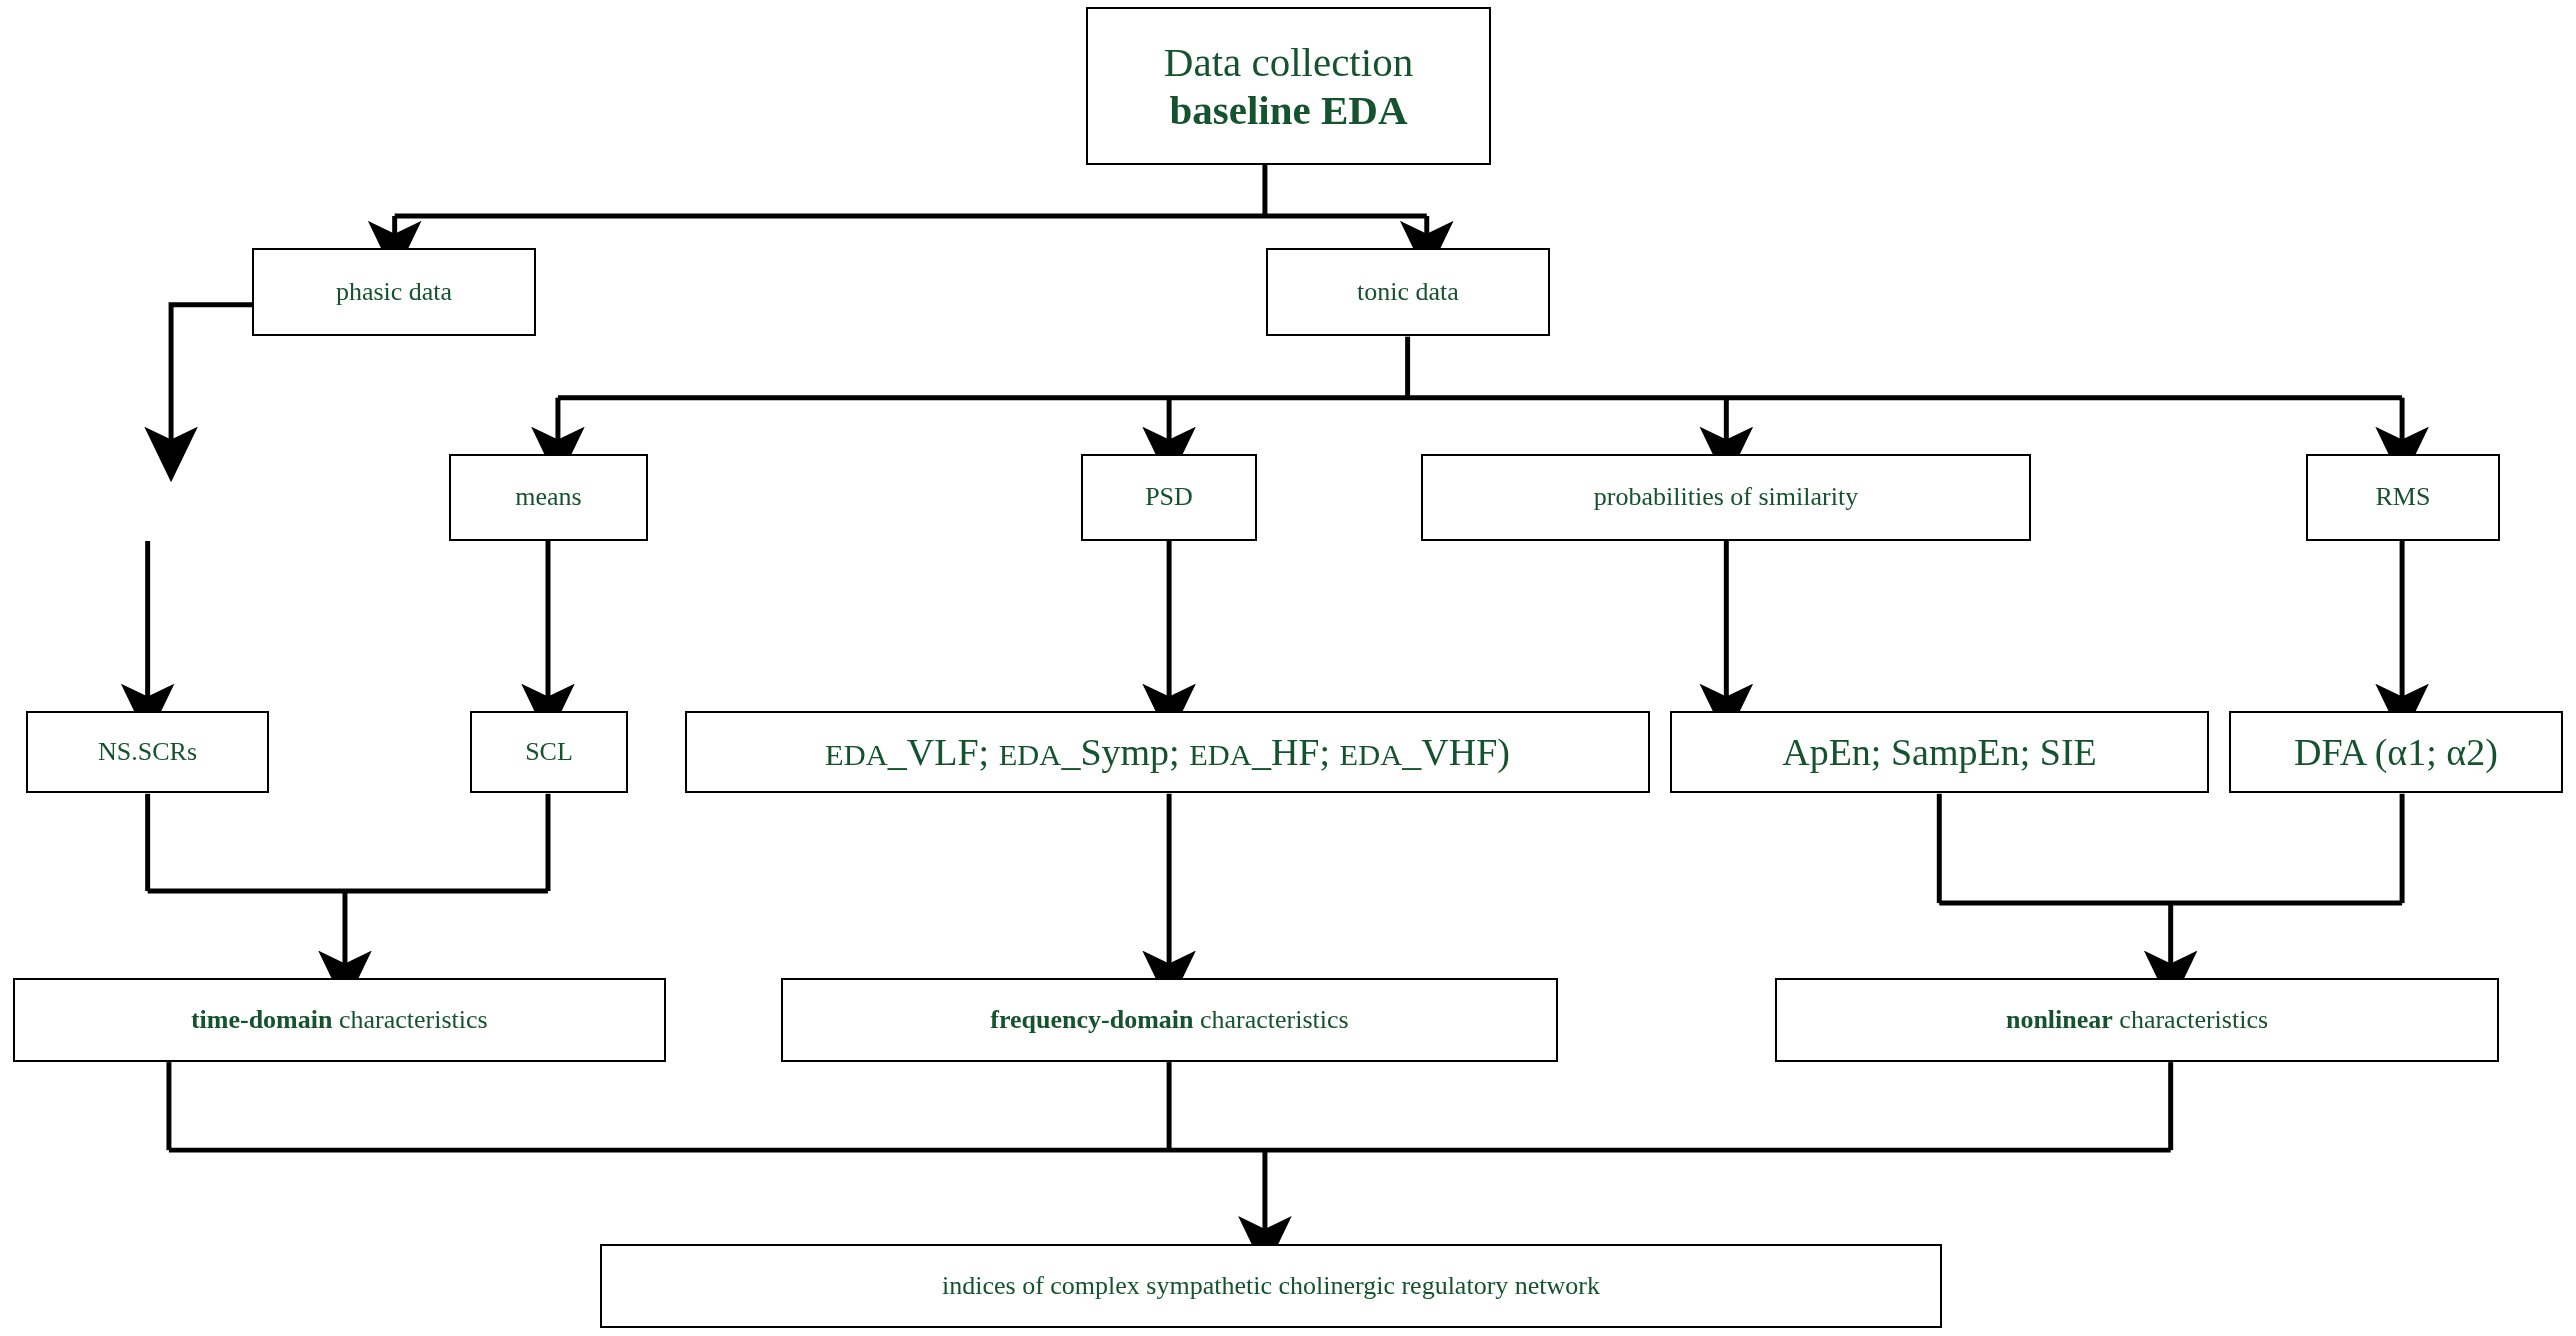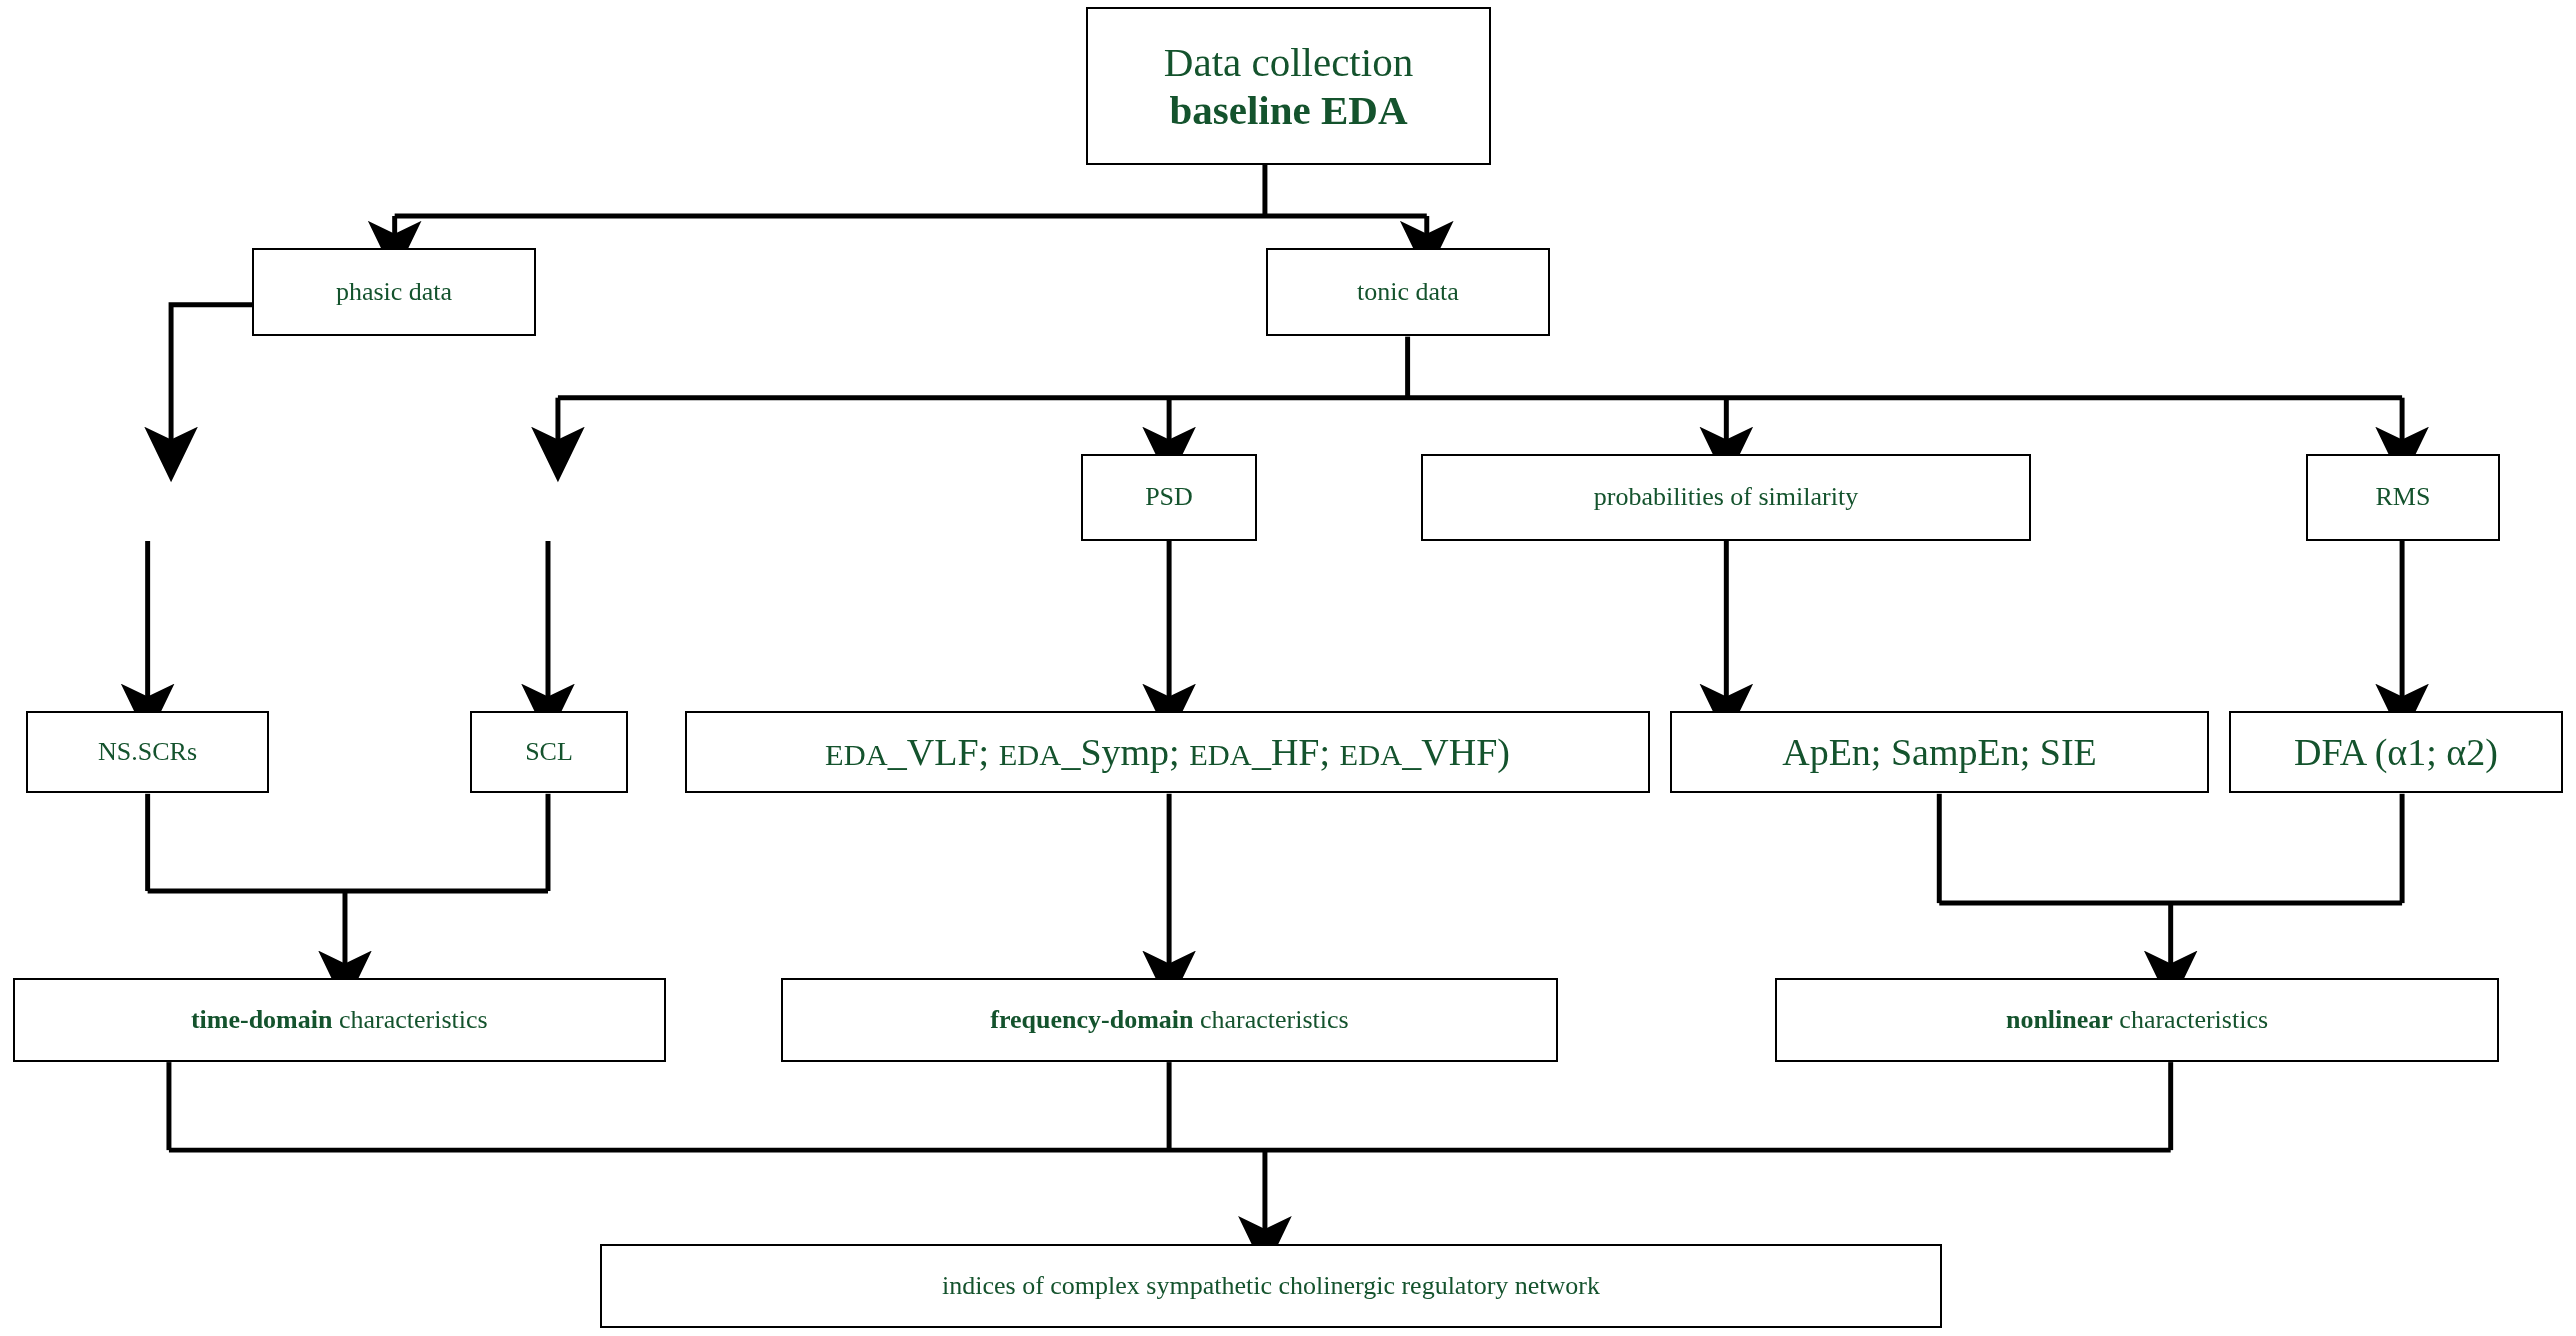--- a/index.html
+++ b/index.html
@@ -110,20 +110,23 @@
 
   <div class="node f56" style="left:252px; top:248px; width:284px; height:88px;">
     <span class="line">phasic data</span>
   </div>
 
   <div class="node f56" style="left:1266px; top:248px; width:284px; height:88px;">
     <span class="line">tonic data</span>
   </div>
 
 
+  <div class="node f56" style="left:449px; top:454px; width:199px; height:87px;">
+    <span class="line">means</span>
+  </div>
 
   <div class="node f56" style="left:1081px; top:454px; width:176px; height:87px;">
     <span class="line">PSD</span>
   </div>
 
   <div class="node f56" style="left:1421px; top:454px; width:610px; height:87px;">
     <span class="line">probabilities of similarity</span>
   </div>
 
   <div class="node f56" style="left:2306px; top:454px; width:194px; height:87px;">

